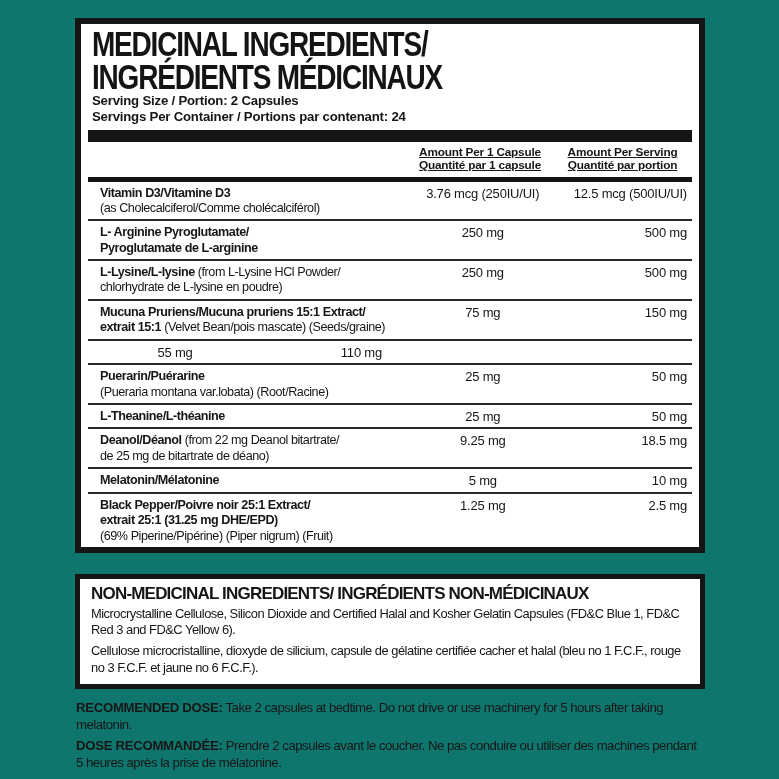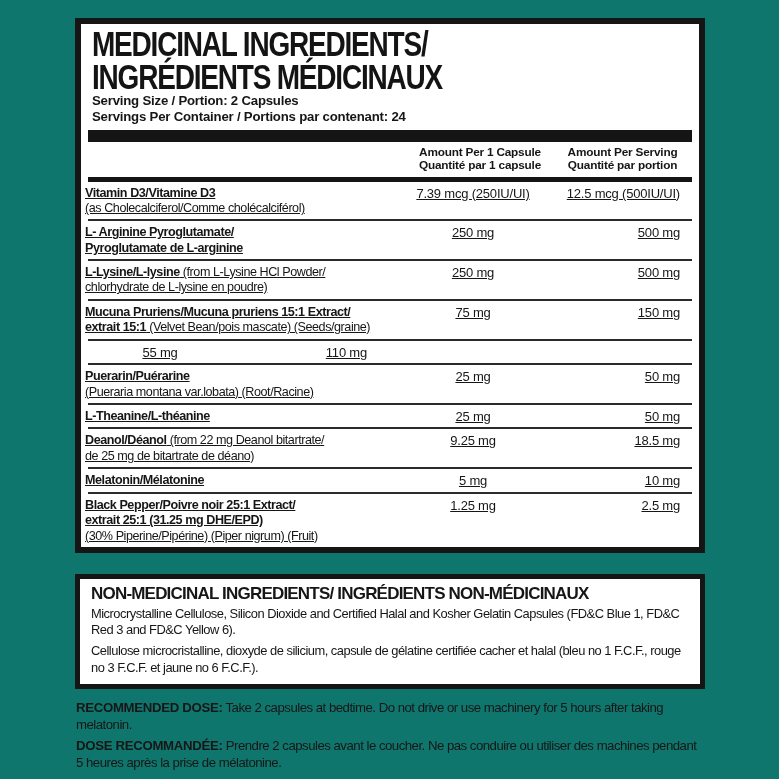--- a/index.html
+++ b/index.html
@@ -17,27 +17,27 @@
   }
   .hdr { padding:4px 10px 2px 11px; }
   .title-line {
     font-weight:700; font-size:35px; line-height:0.93; letter-spacing:-1.5px;
     transform:scaleX(0.80); transform-origin:0 50%; white-space:nowrap; color:#141414;
   }
   .serving-line { font-weight:700; font-size:13.2px; line-height:1.22; letter-spacing:-0.2px; }
   .bar-thick { height:12px; background:#151515; margin:3px 7px 0 7px; }
   .bar-thin  { height:5px;  background:#151515; margin:1px 7px 0 7px; }
 
-  .colhead { display:flex; padding:4px 9px 3px 11px; align-items:flex-start; }
+  .colhead { display:flex; padding:4px 9px 3px 11px; align-items:flex-start;text-decoration:underline; }
   .ch-spacer { flex:1; }
   .ch { font-weight:700; font-size:11.8px; line-height:1.12; text-align:center; letter-spacing:-0.2px; }
   .ch-col2 { width:150px; }
   .ch-col3 { width:135px; }
 
-  .row { display:flex; align-items:flex-start; padding:4px 9px 3px 4px;text-decoration:underline; }
+  .row { display:flex; align-items:flex-start; padding:4px 9px 3px 19px; }
   .rname { width:313px; font-size:12.6px; line-height:1.22; letter-spacing:-0.45px; }
   .nline { white-space:nowrap; }
   .nline b { font-weight:700; }
   .amt { font-size:13px; letter-spacing:-0.2px; line-height:1.2; }
   .amt1 { width:150px; text-align:center; }
   .amt2 { width:135px; text-align:right; padding-right:3px; box-sizing:border-box; }
   .rule { height:2px; background:#2b2b2b; margin:0 7px; }
 
   
   .nonmed {
@@ -81,21 +81,21 @@
       </div>
     </div>
 
     <div class="bar-thin"></div>
 
     <div class="row">
       <div class="rname">
         <div class="nline"><b>Vitamin D3/Vitamine D3</b><span></span></div>
         <div class="nline"><b></b><span>(as Cholecalciferol/Comme cholécalciférol)</span></div>
       </div>
-      <div class="amt amt1">7.39 mcg (250IU/UI)</div>
+      <div class="amt amt1">3.76 mcg (250IU/UI)</div>
       <div class="amt amt2">12.5 mcg (500IU/UI)</div>
     </div>
     <div class="rule"></div>
 
     <div class="row">
       <div class="rname">
         <div class="nline"><b>L- Arginine Pyroglutamate/</b><span></span></div>
         <div class="nline"><b>Pyroglutamate de L-arginine</b><span></span></div>
       </div>
       <div class="amt amt1">250 mg</div>
@@ -164,21 +164,21 @@
       </div>
       <div class="amt amt1">5 mg</div>
       <div class="amt amt2">10 mg</div>
     </div>
     <div class="rule"></div>
 
     <div class="row">
       <div class="rname">
         <div class="nline"><b>Black Pepper/Poivre noir 25:1 Extract/</b><span></span></div>
         <div class="nline"><b>extrait 25:1 (31.25 mg DHE/EPD)</b><span></span></div>
-        <div class="nline"><b></b><span>(30% Piperine/Pipérine) (Piper nigrum) (Fruit)</span></div>
+        <div class="nline"><b></b><span>(69% Piperine/Pipérine) (Piper nigrum) (Fruit)</span></div>
       </div>
       <div class="amt amt1">1.25 mg</div>
       <div class="amt amt2">2.5 mg</div>
     </div>
   </div>
 
   <div class="nonmed">
     <div class="nm-title">NON-MEDICINAL INGREDIENTS/ INGRÉDIENTS NON-MÉDICINAUX</div>
     <div class="nm-text">Microcrystalline Cellulose, Silicon Dioxide and Certified Halal and Kosher Gelatin Capsules (FD&amp;C Blue 1, FD&amp;C Red 3 and FD&amp;C Yellow 6).</div>
     <div class="nm-text">Cellulose microcristalline, dioxyde de silicium, capsule de gélatine certifiée cacher et halal (bleu no 1 F.C.F., rouge no 3 F.C.F. et jaune no 6 F.C.F.).</div>

